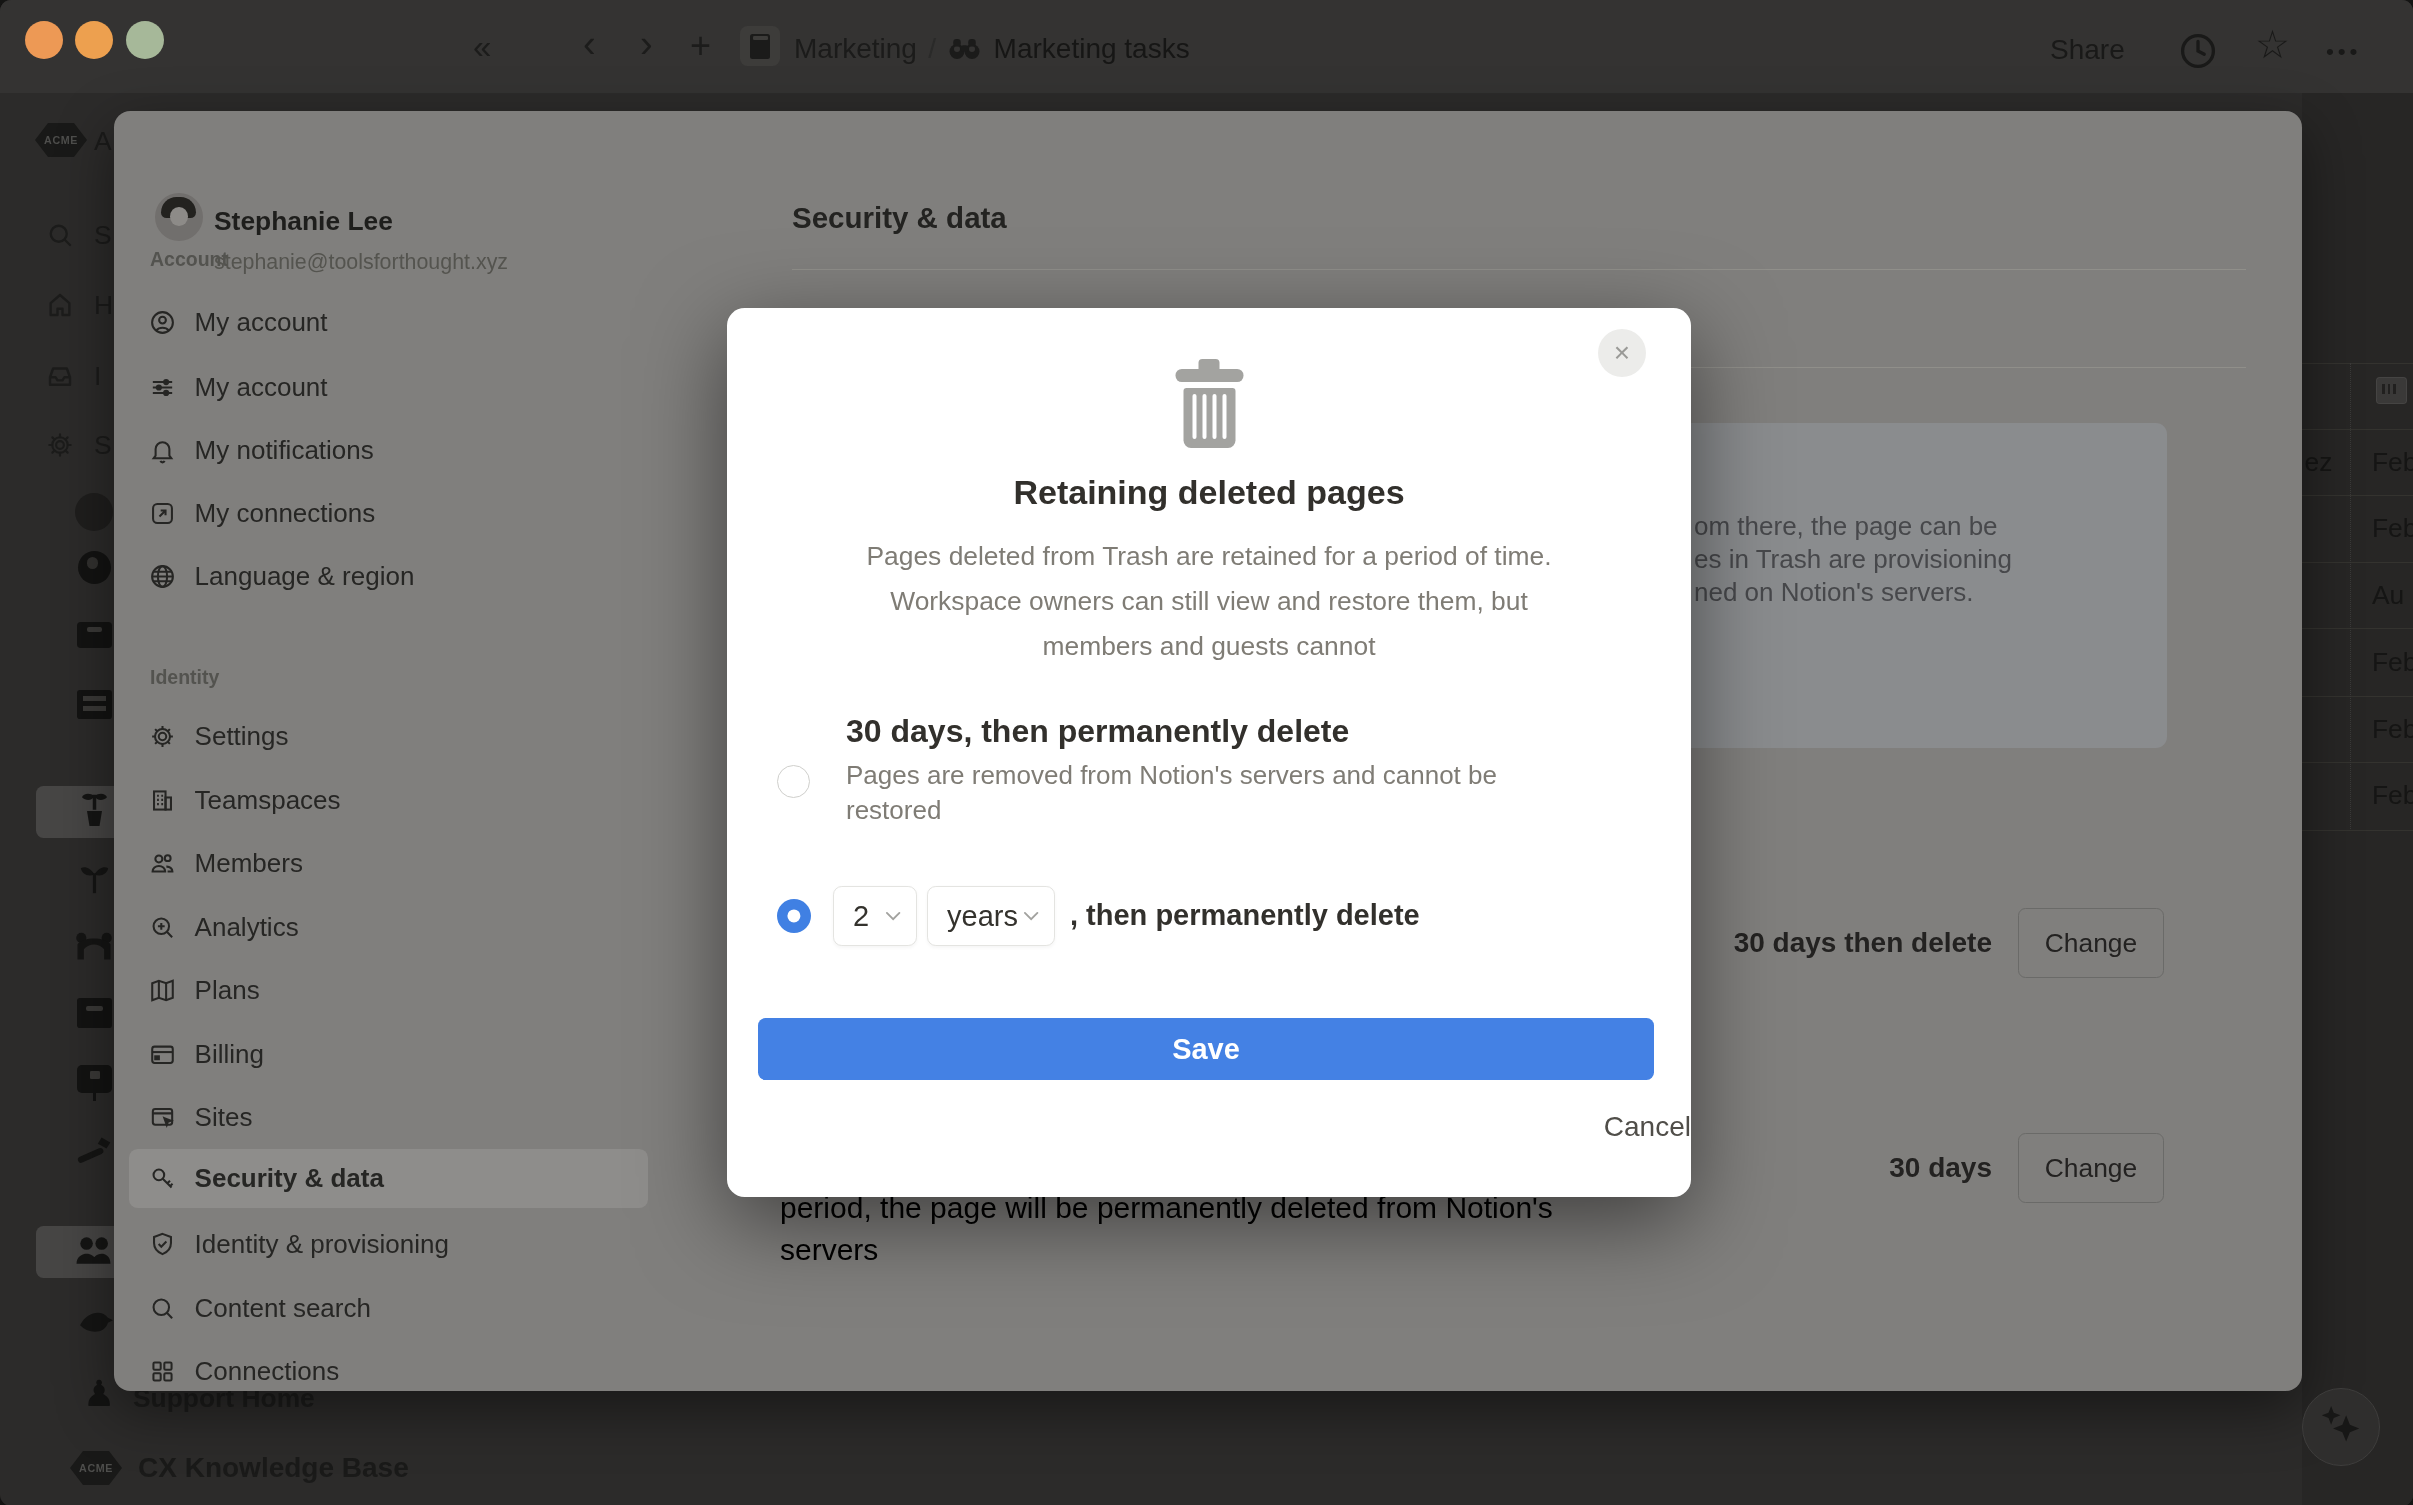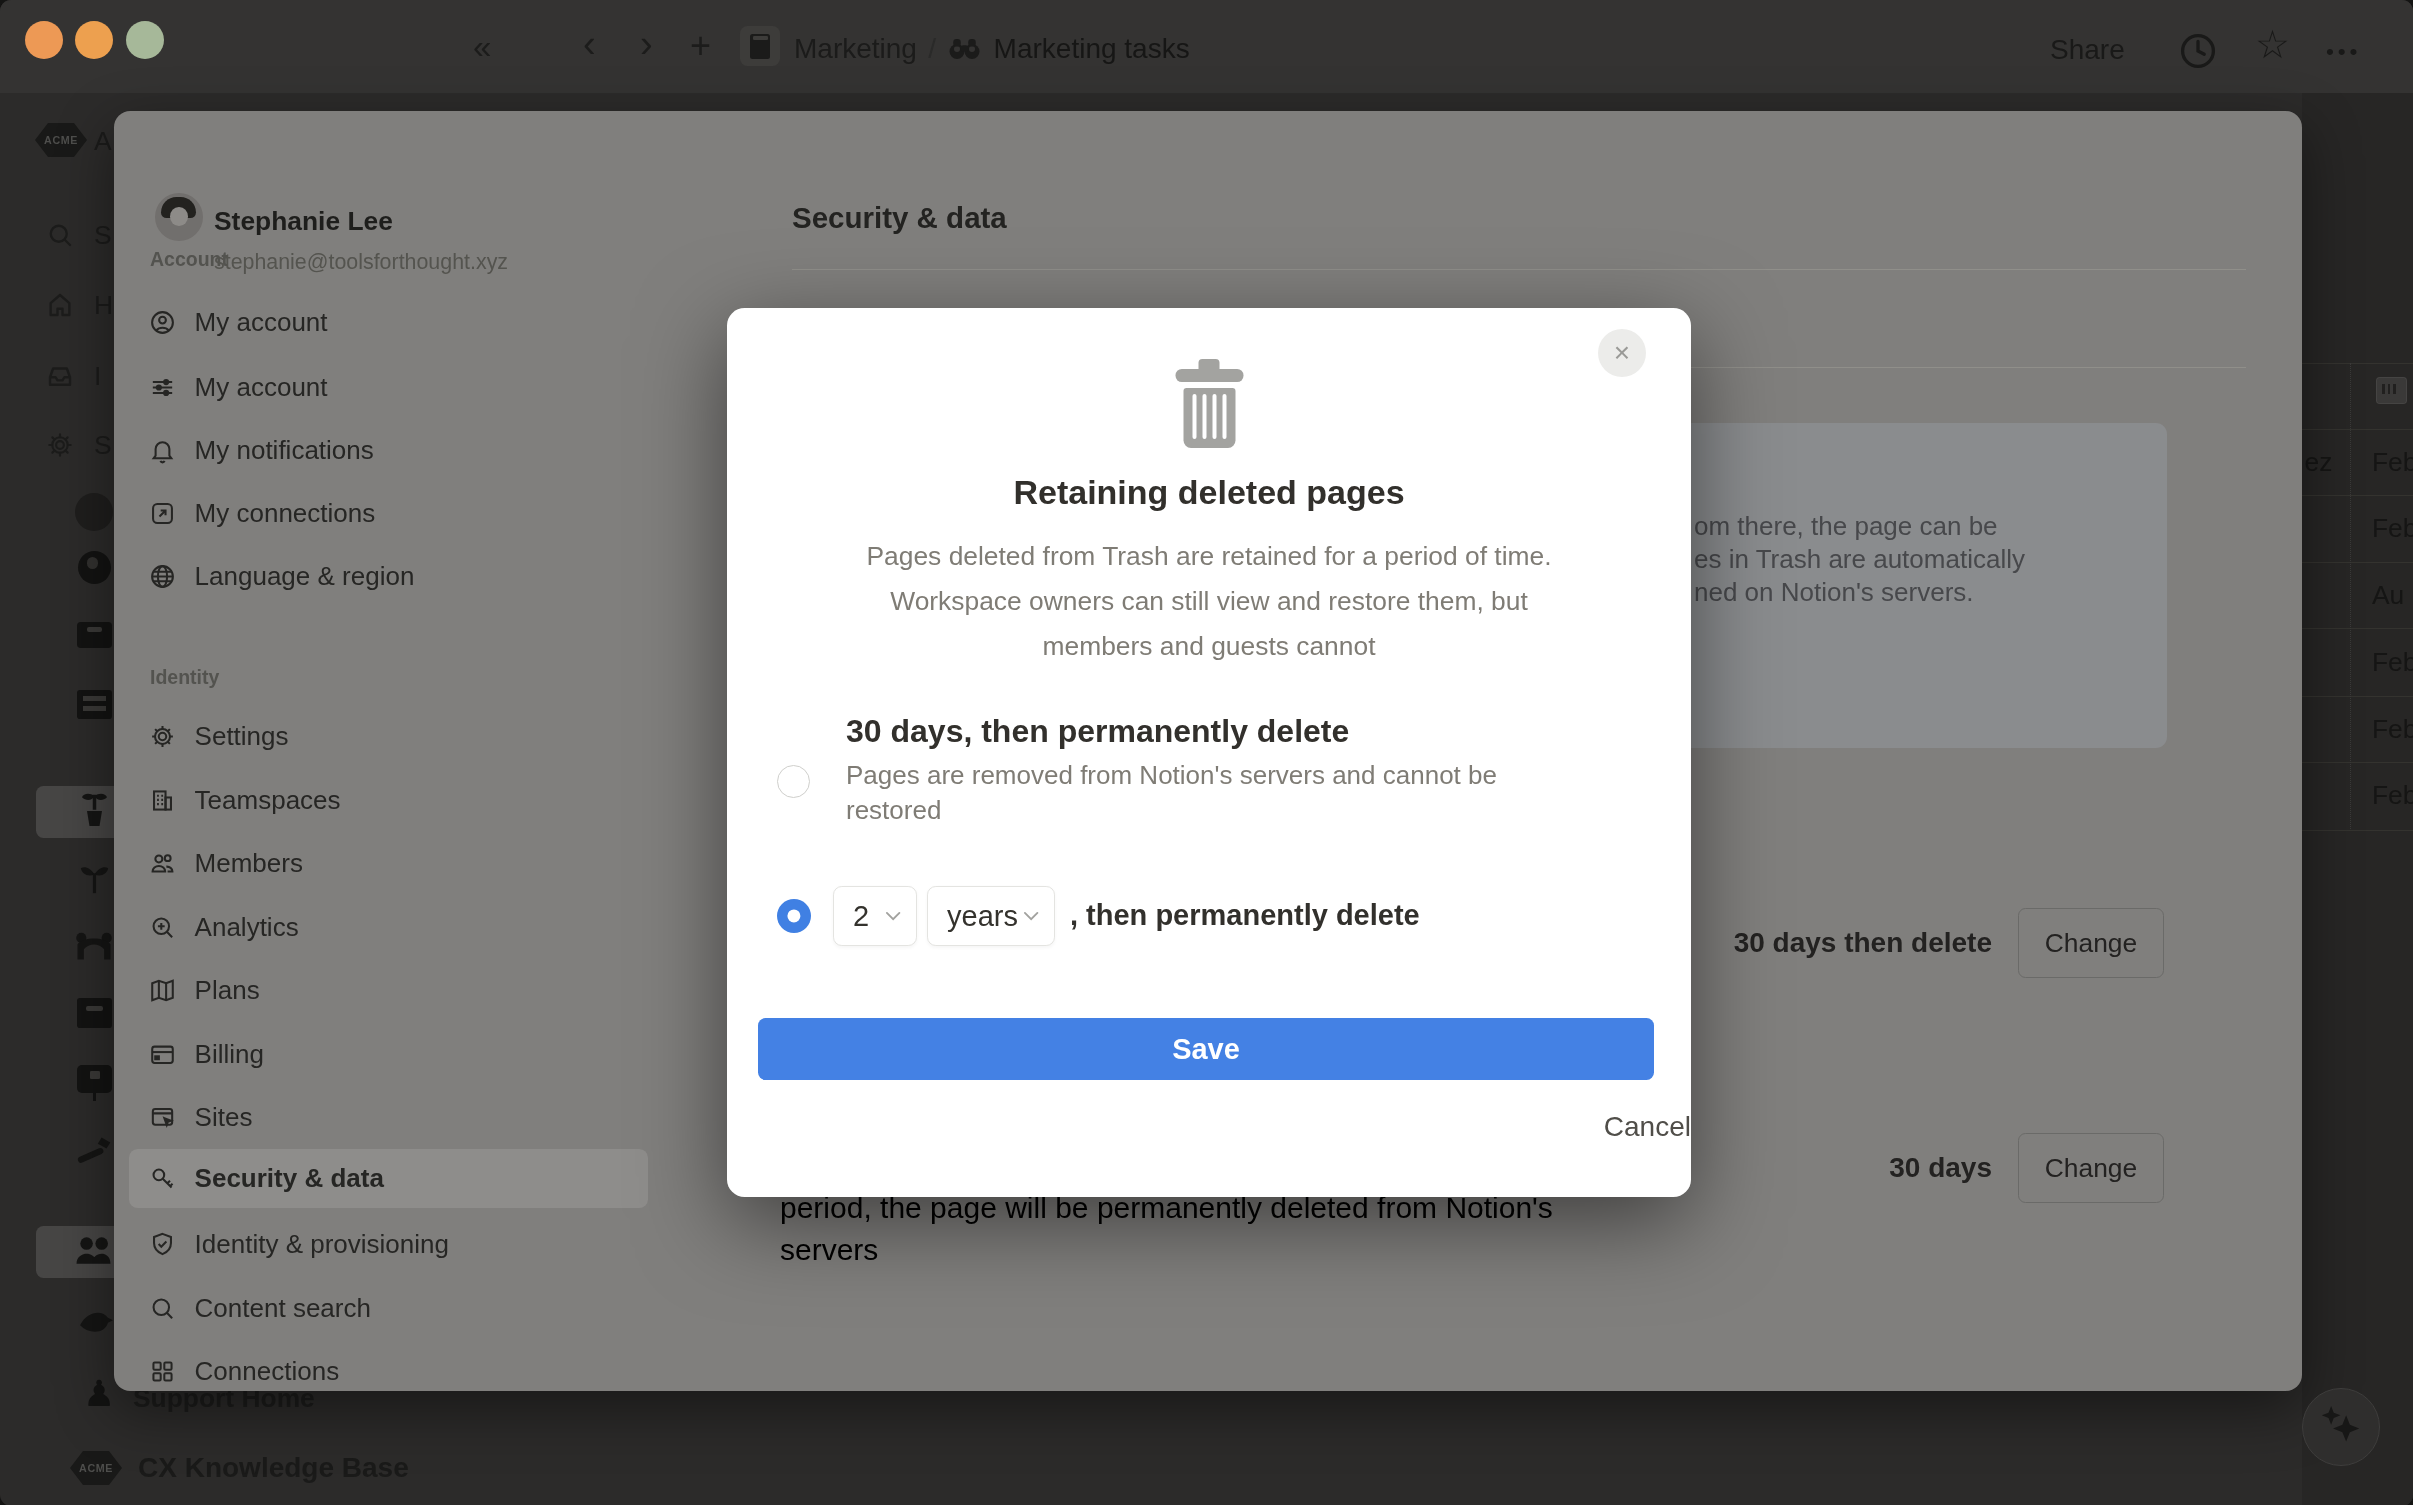--- a/index.html
+++ b/index.html
@@ -426,21 +426,21 @@
         </svg>
       <span>Connections</span>
     </div>
 
     <div class="abs" style="left:678px;top:92px;font-size:29.5px;font-weight:700;color:#232321;line-height:29.5px;">Security &amp; data</div>
     <div class="mainhr" style="top:158px;"></div>
     <div class="mainhr" style="top:256px;"></div>
 
     <div class="abs" style="left:666px;top:312px;width:1387px;height:325px;background:#8a8c8e;border-radius:11.3px;"></div>
     <div class="fragline" style="top:402px;">om there, the page can be</div>
-    <div class="fragline" style="top:435px;">es in Trash are automatically</div>
+    <div class="fragline" style="top:435px;">es in Trash are provisioning</div>
     <div class="fragline" style="top:468px;">ned on Notion's servers.</div>
 
     <div class="rowval" style="top:818px;">30 days then delete</div>
     <div class="chgbtn" style="top:797px;">
         <span>Change</span>
       </div>
 
     <div class="rowval" style="top:1043px;">30 days</div>
     <div class="chgbtn" style="top:1022px;">
         <span>Change</span>

